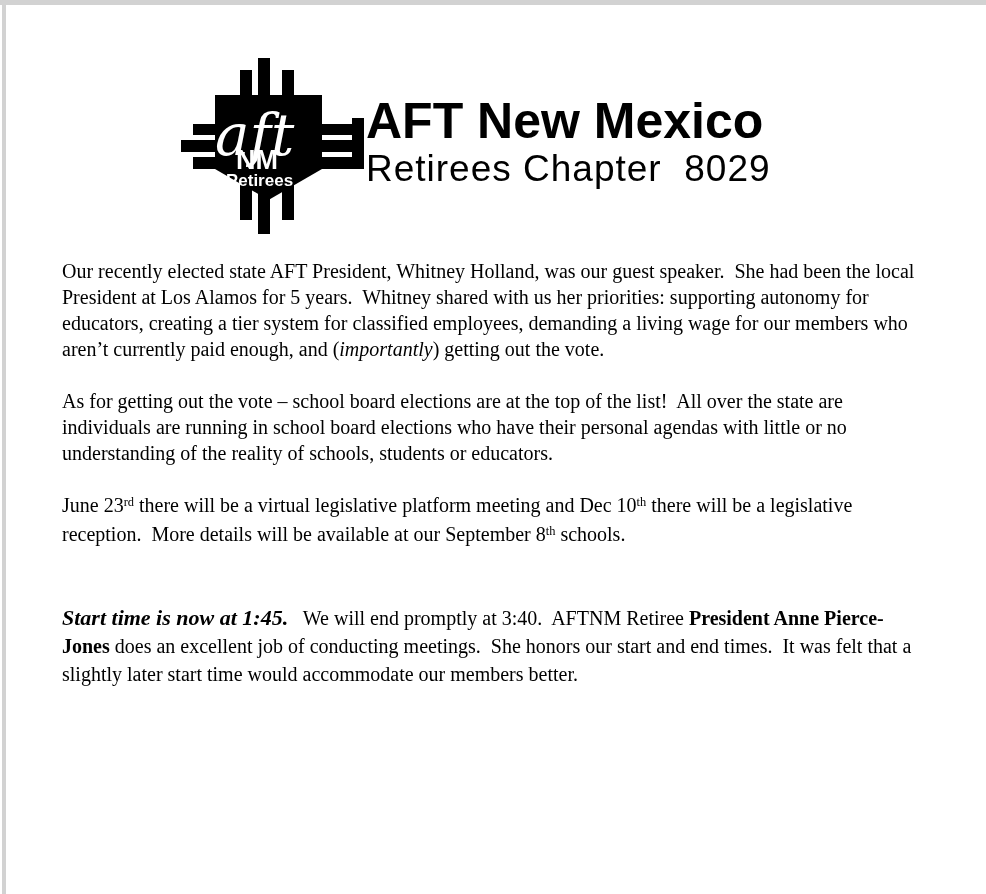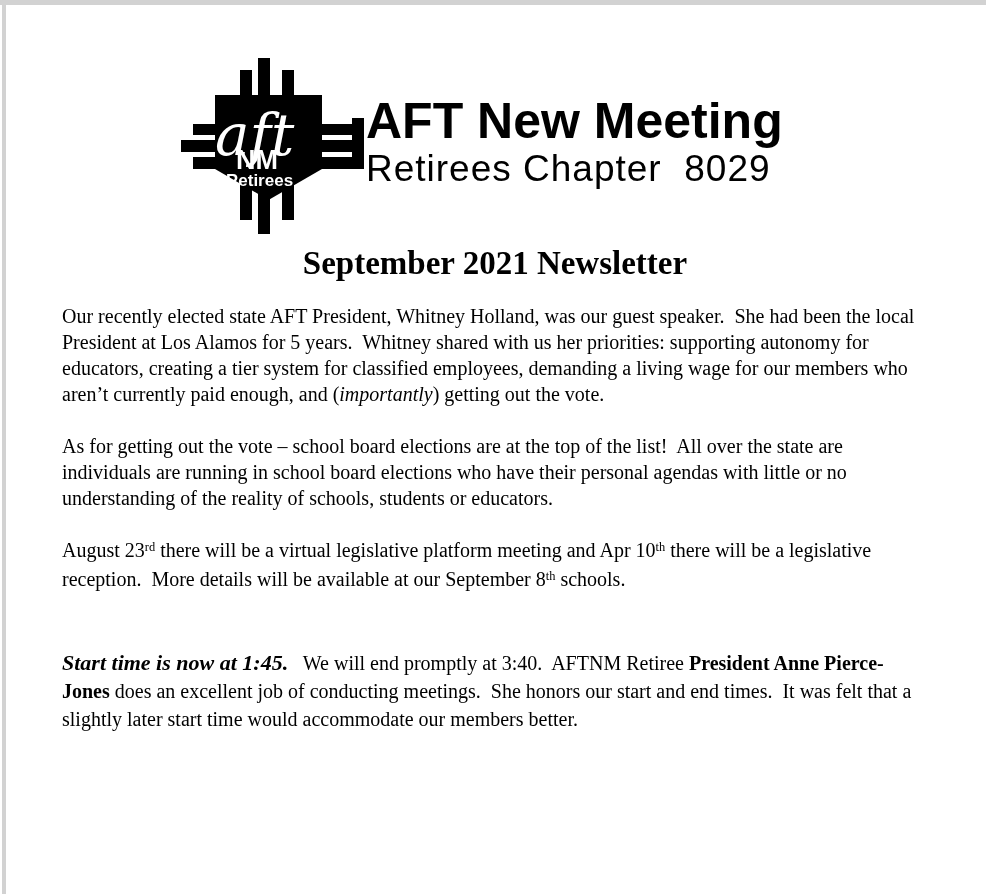--- a/index.html
+++ b/index.html
@@ -122,32 +122,31 @@
         <rect x="140" y="72" width="38" height="11"></rect>
         <rect x="140" y="88" width="49" height="12"></rect>
         <rect x="140" y="105" width="38" height="12"></rect>
         <rect x="177" y="66" width="12" height="51"></rect>
       </g>
       <text x="40" y="103" font-size="58" font-style="italic" font-family="DejaVu Serif, serif" fill="#ffffff">aft</text>
       <text x="61" y="117" font-size="27" font-weight="bold" font-family="Liberation Sans, sans-serif" fill="#ffffff">NM</text>
       <text x="51" y="134" font-size="17" font-weight="bold" font-family="Liberation Sans, sans-serif" fill="#ffffff">Retirees</text>
     </svg>
     <div class="logo-text">
-      <div class="org-name">AFT New Meeting</div>
+      <div class="org-name">AFT New Mexico</div>
       <div class="org-subtitle">Retirees Chapter  8029</div>
     </div>
   </div>
 
-  <div class="doc-title">September 2021 Newsletter</div>
 
 
   <div class="paragraphs">
     <div class="para"><span>Our recently elected state AFT President, </span><b>Whitney Holland</b><span>, was our guest speaker.  She had been the local President at Los Alamos for 5 years.  Whitney shared with us her priorities: supporting autonomy for educators, creating a tier system for classified employees, demanding a living wage for our members who aren’t currently paid enough, and (</span><i>importantly</i><span>) getting out the vote.</span></div>
 
     <div class="para"><span>As for getting out the vote – school board elections are at the top of the list!  All over the state are individuals are running in school board elections who have their personal agendas with little or no understanding of the reality of schools, students or educators.</span></div>
 
-    <div class="para"><span>August 23</span><sup class="ord">rd</sup><span> there will be a virtual legislative platform meeting and Apr 10</span><sup class="ord">th</sup><span> there will be a legislative reception.  More details will be available at our September 8</span><sup class="ord">th</sup><span> schools.</span></div>
+    <div class="para"><span>June 23</span><sup class="ord">rd</sup><span> there will be a virtual legislative platform meeting and Dec 10</span><sup class="ord">th</sup><span> there will be a legislative reception.  More details will be available at our September 8</span><sup class="ord">th</sup><span> schools.</span></div>
   </div>
 
 
   <div class="para-start"><span class="lead-bold-italic">Start time is now at 1:45.</span><span>   We will end promptly at 3:40.  AFTNM Retiree </span><b>President Anne Pierce-Jones</b><span> does an excellent job of conducting meetings.  She honors our start and end times.  It was felt that a slightly later start time would accommodate our members better.</span></div>
 
 </div>
 
 </body></html>

